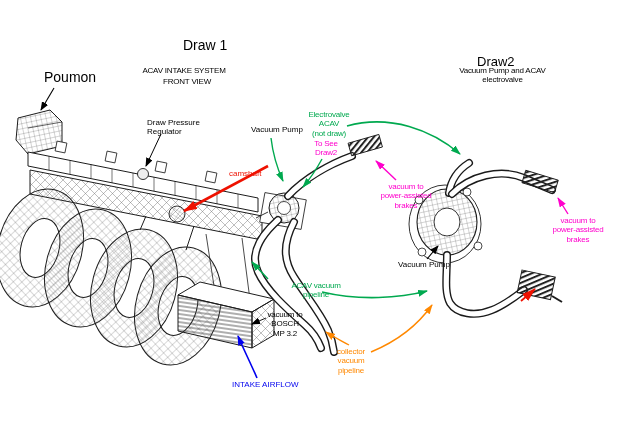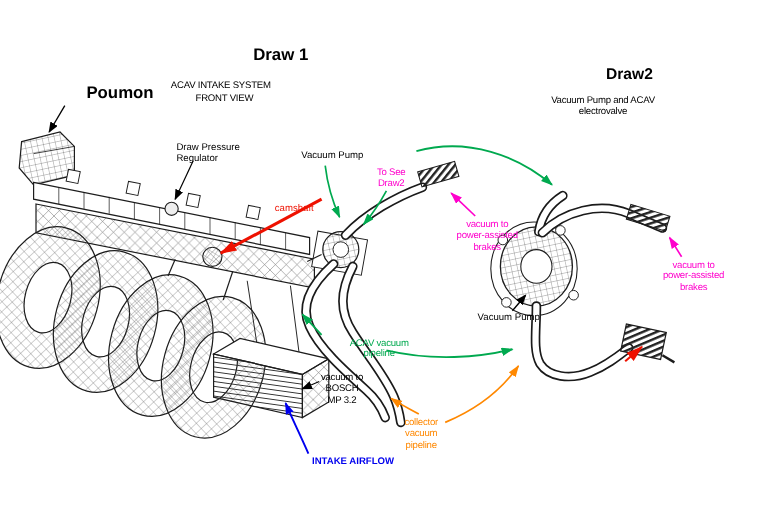--- a/index.html
+++ b/index.html
@@ -6,21 +6,21 @@
   #stage{
     position:relative;width:639px;height:429px;background:#ffffff;overflow:hidden;
     font-family:"Liberation Sans",sans-serif;
   }
   svg{position:absolute;left:0;top:0;}
   .lbl{
     position:absolute;white-space:pre-line;line-height:1.18;color:#000;
     font-family:"Liberation Sans",sans-serif;
   }
   .ctr{text-align:center;}
-  .b{font-weight:bold;margin-left:28px;}
+  .b{font-weight:normal;}
   .s12{font-size:14px;text-align:right;} .s13{font-size:13px;} .s14{font-size:14px;}
   .s8{font-size:8px;} .s7{font-size:8px;letter-spacing:-0.2px;}
   .c-green{color:var(--green);} .c-magenta{color:var(--magenta);}
   .c-red{color:var(--red);} .c-orange{color:var(--orange);}
   .c-blue{color:var(--blue);}
   .tube-outer{fill:none;stroke:#1a1a1a;stroke-width:8;stroke-linecap:round;}
   .tube-inner{fill:none;stroke:#ffffff;stroke-width:5.2;stroke-linecap:round;}
   .art{stroke:#1d1d1d;}
   .arrow{fill:none;}
 </style>
@@ -201,27 +201,30 @@
     </g>
   </svg>
 
   <div class="lbl b s12" style="left:44px;top:69px;">Poumon</div>
 
   <div class="lbl b s14" style="left:183px;top:37px;">Draw 1</div>
   <div class="lbl s7 ctr" style="left:134px;top:66px;width:100px;">ACAV  INTAKE SYSTEM</div>
   <div class="lbl s7 ctr" style="left:137px;top:77px;width:100px;">FRONT VIEW</div>
 
   <div class="lbl b s13" style="left:477px;top:54px;">Draw2</div>
-  <div class="lbl s7 ctr" style="left:445px;top:79px;width:115px;">Vacuum Pump and ACAV electrovalve</div>
+  <div class="lbl s7 ctr" style="left:445px;top:66px;width:115px;">Vacuum Pump and ACAV electrovalve</div>
 
   <div class="lbl s8" style="left:147px;top:118px;">Draw Pressure
 Regulator</div>
 
   <div class="lbl s8" style="left:251px;top:125px;">Vacuum Pump</div>
 
+  <div class="lbl s7 ctr c-green" style="left:303px;top:110px;width:52px;">Electrovalve
+ACAV
+(not draw)</div>
 
   <div class="lbl s7 ctr c-magenta" style="left:306px;top:139px;width:40px;">To See
 Draw2</div>
 
   <div class="lbl s8 c-red" style="left:229px;top:169px;">camshaft</div>
 
   <div class="lbl s7 ctr c-magenta" style="left:373px;top:182px;width:66px;">vacuum  to
 power-assisted
 brakes</div>
 

